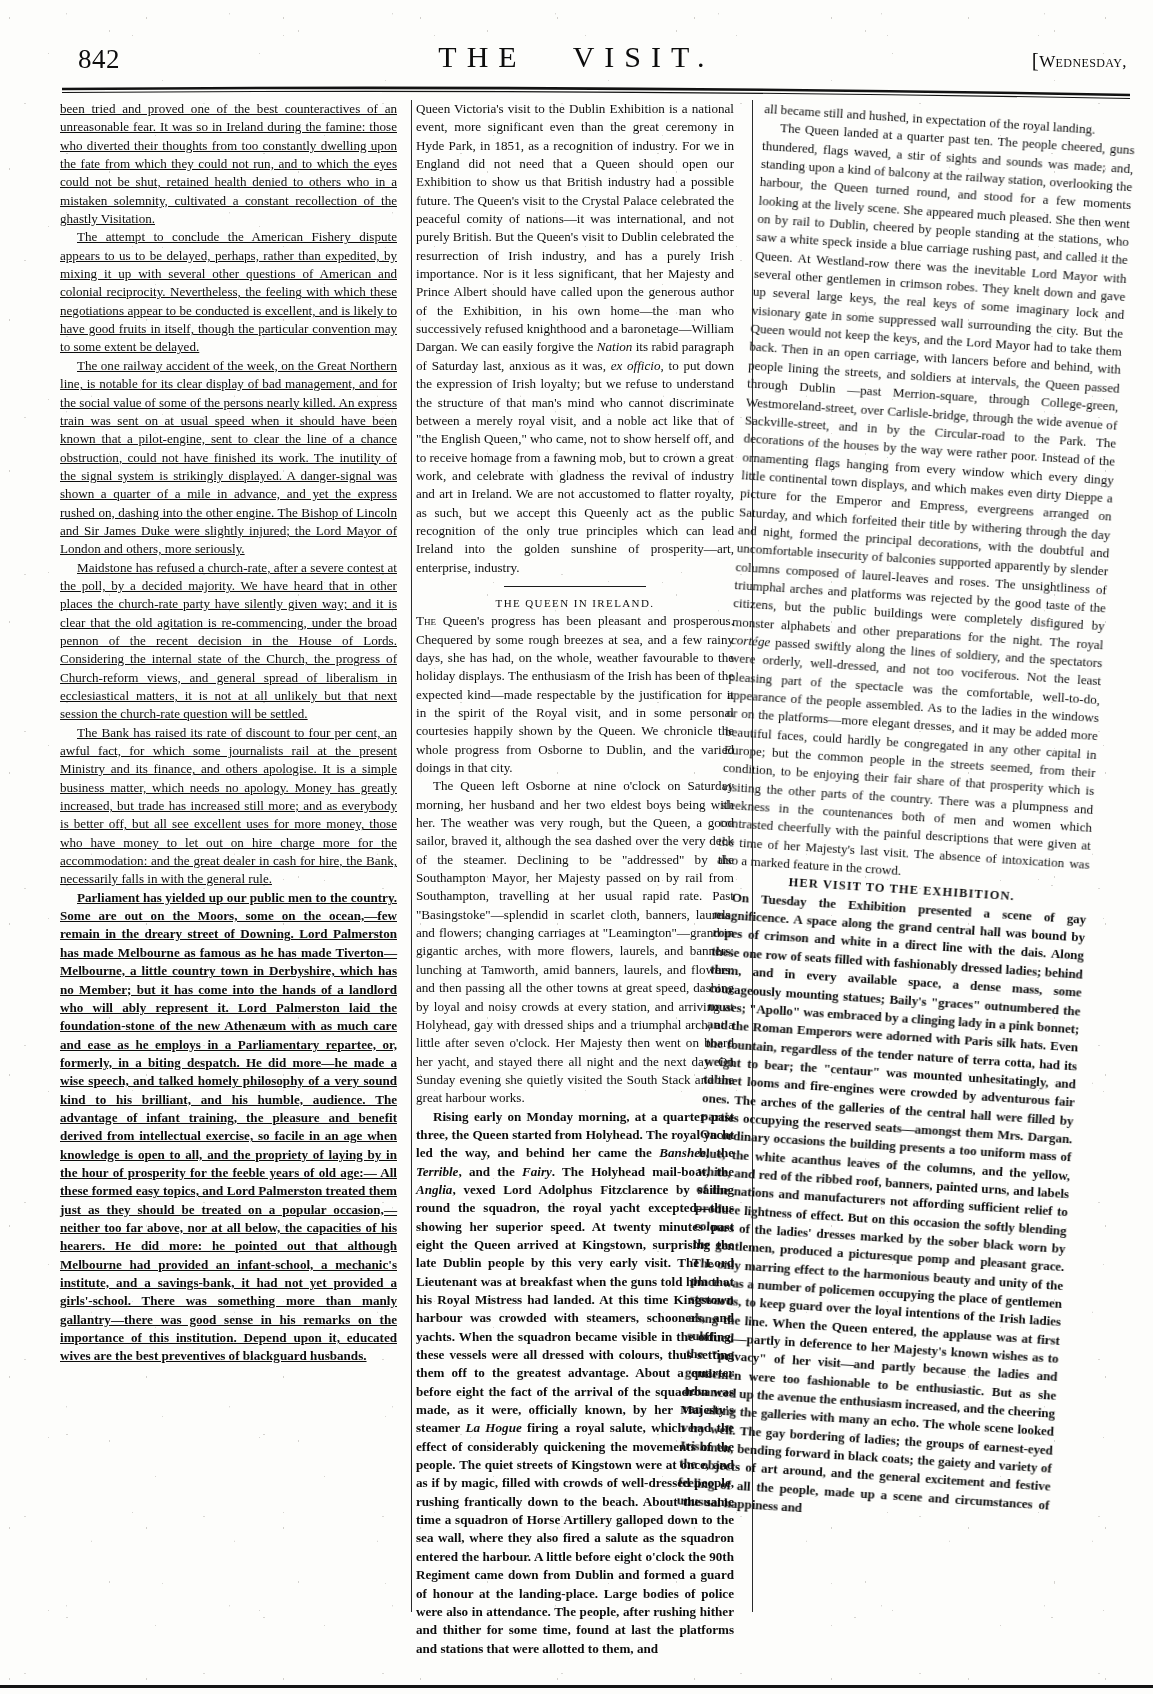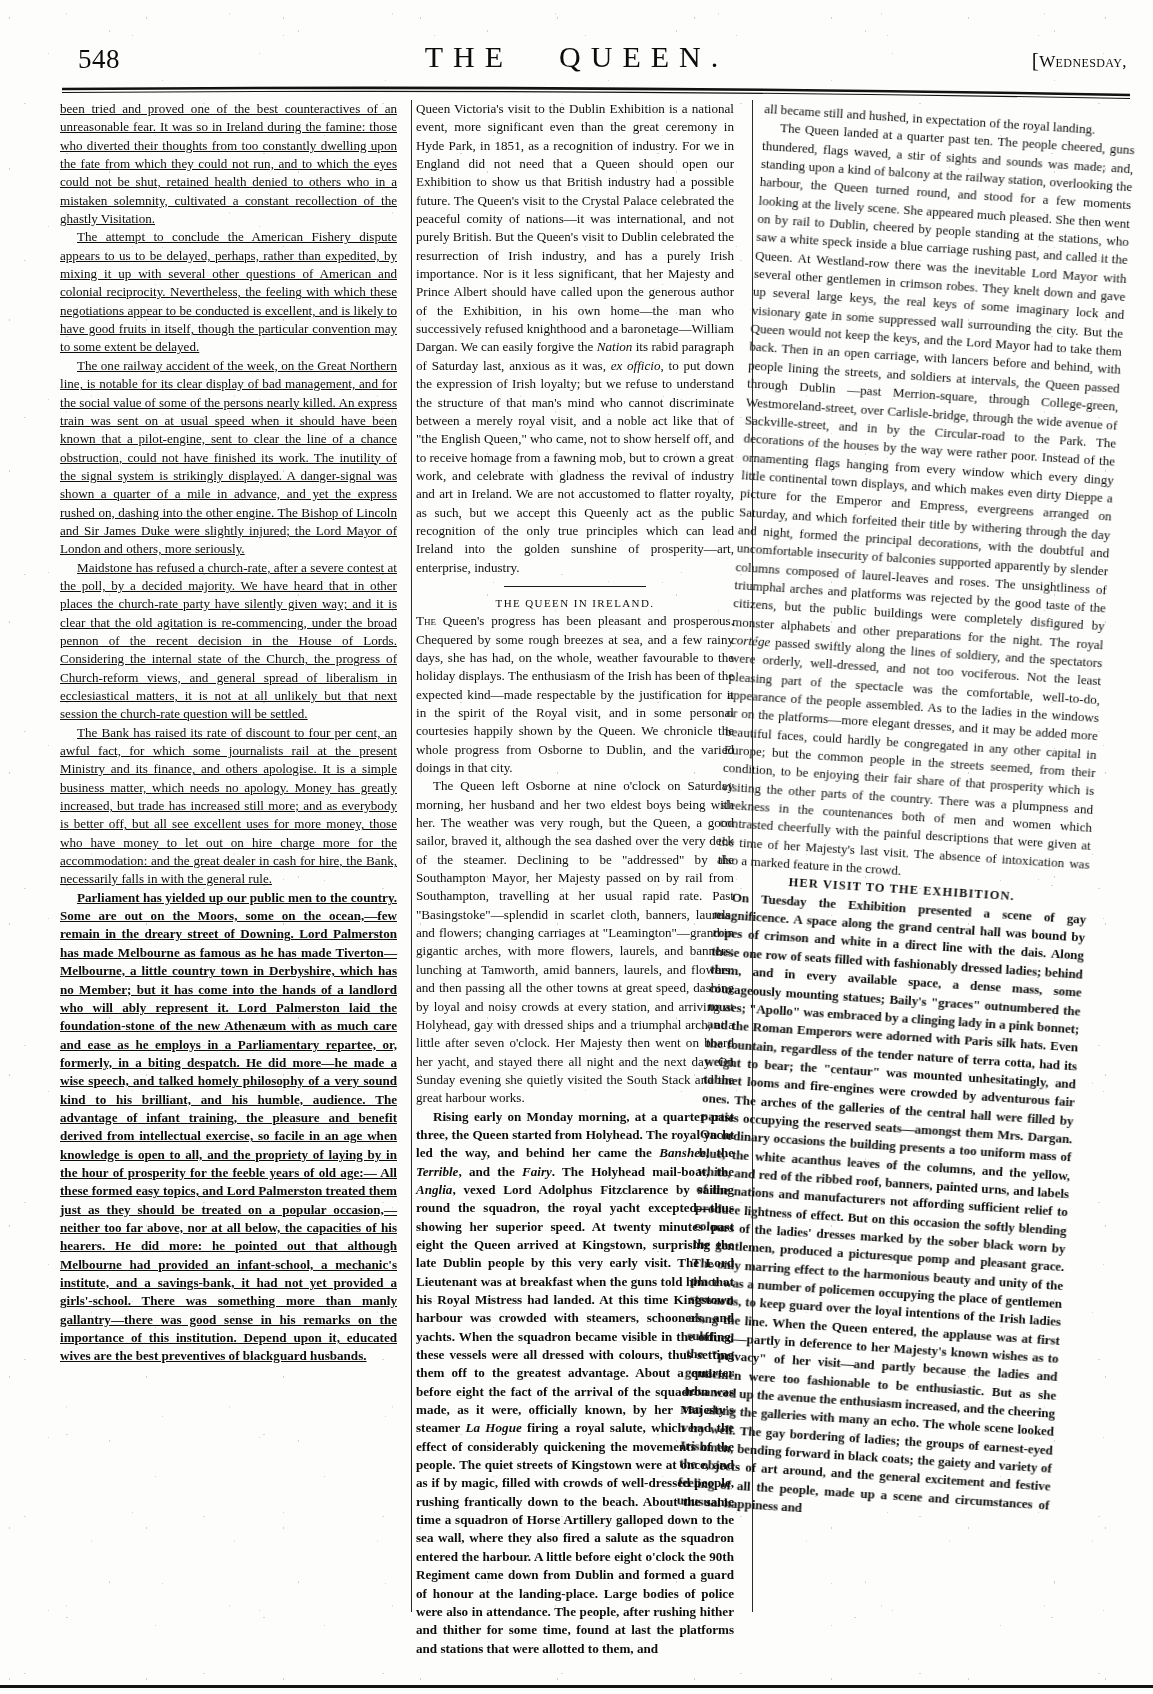--- a/index.html
+++ b/index.html
@@ -138,25 +138,25 @@
     position: absolute; top: 0; right: 0; width: 10px; height: 100%;
     background: #fdfdfb;
   }
 </style>
 </head>
 <body>
 
 <div id="paper">
 
   <div id="masthead">
-    <div class="folio">548</div>
+    <div class="folio">842</div>
     <div class="masthead-title">
       <span class="sp">THE</span>
       <span>&nbsp;&nbsp;</span>
-      <span class="sp">QUEEN.</span>
+      <span class="sp">VISIT.</span>
     </div>
     <div class="masthead-side">
       <span class="brk">[</span><span>Wednesday,</span>
     </div>
   </div>
 
   <div id="head-rule">
     <svg width="1068" height="14" viewBox="0 0 1068 14" xmlns="http://www.w3.org/2000/svg">
       <path d="M0 3 Q 534 -1 1068 9" stroke="#121212" stroke-width="2.6" fill="none"></path>
       <path d="M0 6.5 Q 534 2.5 1068 12.5" stroke="#121212" stroke-width="1.2" fill="none"></path>

